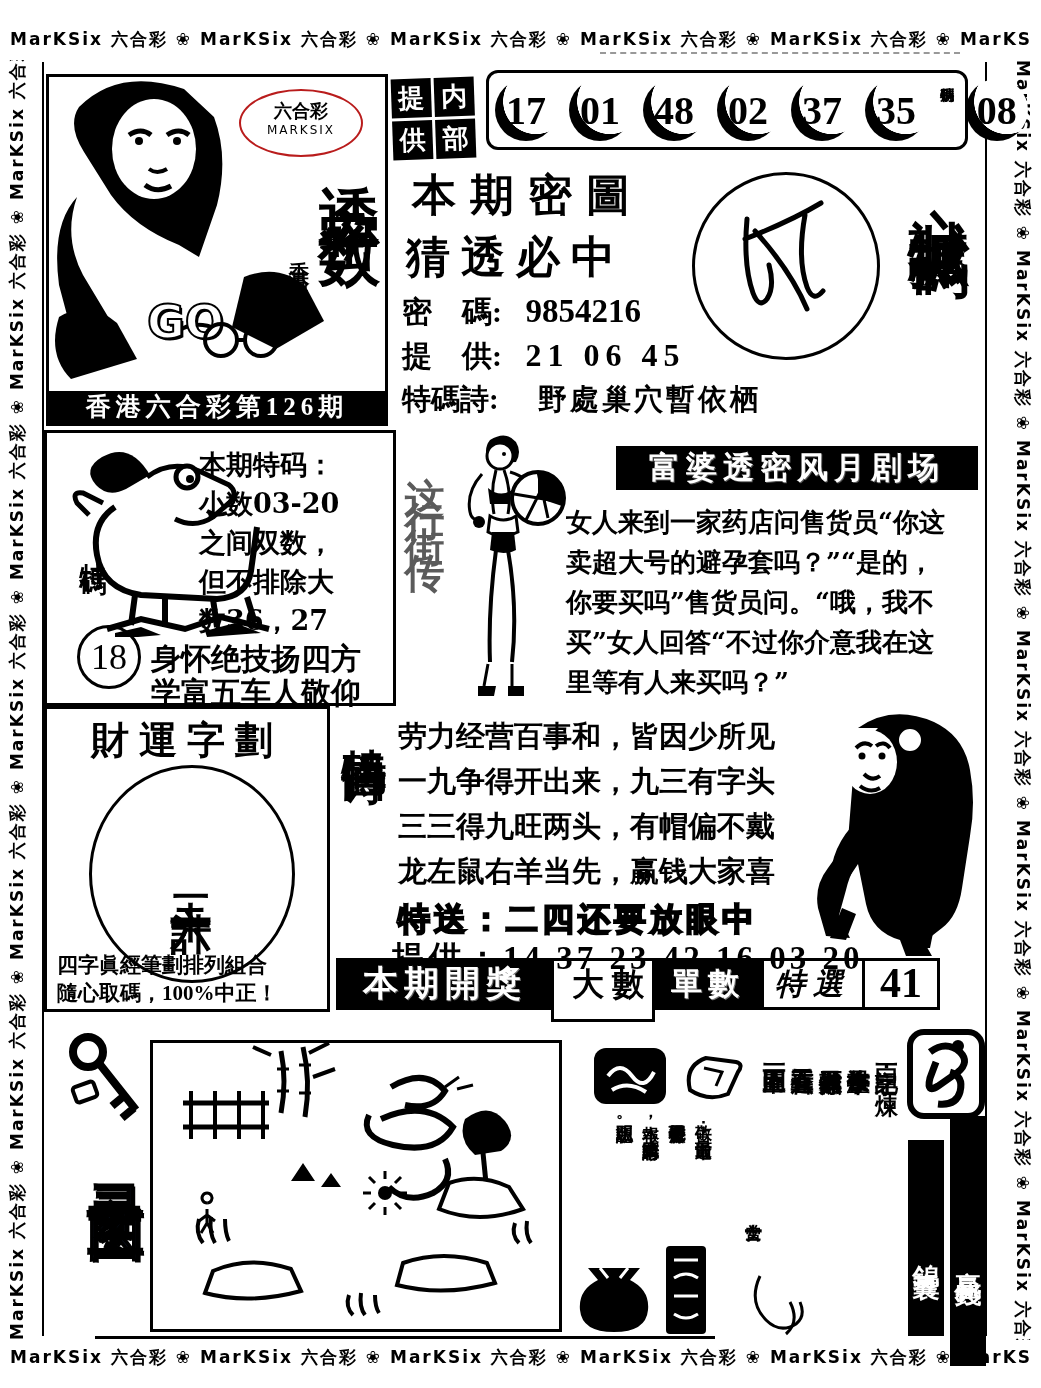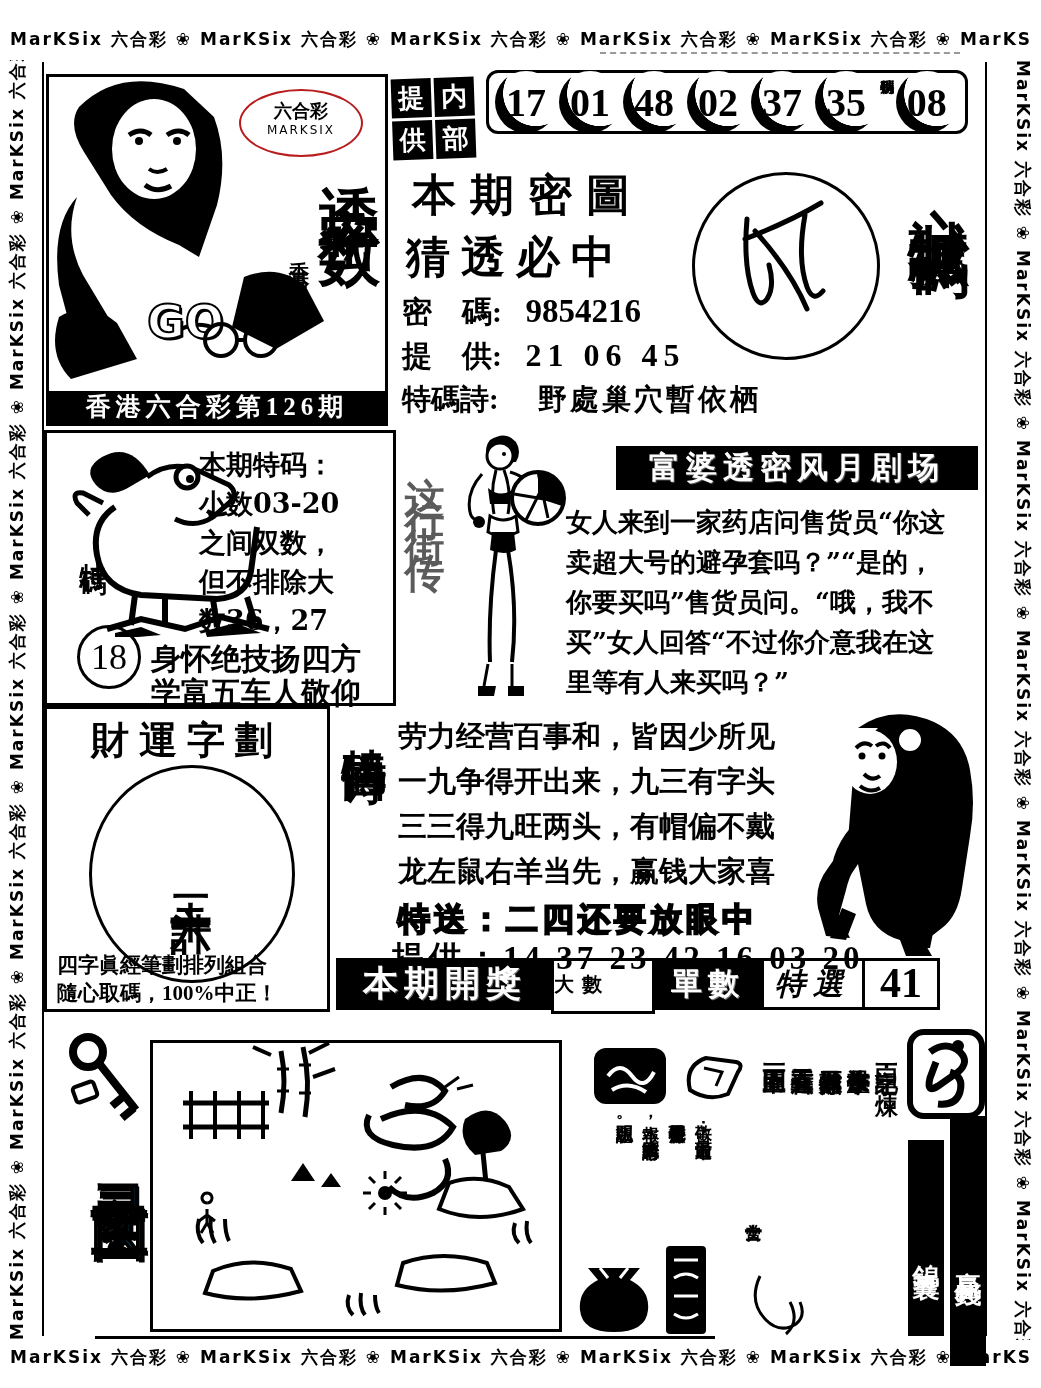--- a/index.html
+++ b/index.html
@@ -6,21 +6,21 @@
   #page{position:relative;width:1041px;height:1388px;background:#fff;overflow:hidden;
         font-family:"Liberation Serif","DejaVu Serif",serif;color:#000;}
   .abs{position:absolute;}
   .v{writing-mode:vertical-rl;text-orientation:upright;}
   .nowrap{white-space:nowrap;}
   .strip{font-family:"DejaVu Sans",sans-serif;font-weight:bold;font-size:17px;letter-spacing:2px;
          white-space:nowrap;overflow:hidden;}
   .strip-v{transform-origin:0 0;}
   .box{border:3px solid #000;box-sizing:border-box;}
   .inv{background:#000;color:#fff;}
-  .hollow{color:#0369a1;font-family:Liberation Mono, monospace;-webkit-text-stroke:2px #000;}
+  .hollow{color:#0f172a;-webkit-text-stroke:2px #000;}
   .ball{width:62px;height:62px;border-radius:50%;flex:0 0 auto;
         background:radial-gradient(circle at 66% 36%,#fff 57%,#000 58%);
         display:flex;align-items:center;justify-content:center;
         font-size:40px;font-weight:bold;font-family:"Liberation Serif",serif;}
   .handw{font-family:"DejaVu Serif","Liberation Serif",serif;font-weight:bold;}
   .hline{background:#000;}
   .sealchar{background:#000;color:#fff;display:flex;align-items:center;justify-content:center;
             font-size:26px;font-weight:bold;}
   svg{display:block;}
 </style>
@@ -74,21 +74,21 @@
 
   <div class="abs" style="left:392px;top:78px;width:84px;height:82px;transform:rotate(-2deg);">
     <div class="sealchar abs" style="left:0;top:0;width:40px;height:39px;">提</div>
     <div class="sealchar abs" style="left:43px;top:0;width:40px;height:39px;">内</div>
     <div class="sealchar abs" style="left:0;top:42px;width:40px;height:39px;">供</div>
     <div class="sealchar abs" style="left:43px;top:42px;width:40px;height:39px;">部</div>
   </div>
 
   <div class="abs" style="left:600px;top:52px;width:360px;border-top:2px dashed #999;"></div>
 
-  <div class="abs box" style="left:486px;top:70px;width:482px;height:64px;border-radius:12px;display:flex;align-items:center;gap:2px;padding:0 6px;">
+  <div class="abs box" style="left:486px;top:70px;width:482px;height:80px;border-radius:12px;display:flex;align-items:center;gap:12px;padding:0 6px;">
     <div class="ball">17</div>
     <div class="ball">01</div>
     <div class="ball">48</div>
     <div class="ball">02</div>
     <div class="ball">37</div>
     <div class="ball">35</div>
     <div class="v" style="font-size:14px;font-weight:bold;height:66px;line-height:1.05;">特別號碼</div>
     <div class="ball">08</div>
   </div>
 
@@ -199,21 +199,21 @@
     <ellipse cx="72" cy="62" rx="27" ry="32" fill="#fff"></ellipse>
     <path d="M58,48 q8,-8 16,-2 M78,46 q8,-6 14,2" stroke="#000" stroke-width="4" fill="none"></path>
     <circle cx="64" cy="56" r="3.5" fill="#000"></circle>
       <circle cx="84" cy="56" r="3.5" fill="#000"></circle>
     <path d="M66,74 q8,8 16,2 M62,86 q10,8 20,2" stroke="#000" stroke-width="4" fill="none"></path>
     <circle cx="112" cy="40" r="13" fill="#fff" stroke="#000" stroke-width="4"></circle>
     <path d="M44,208 l-12,30 16,2 10,-26z M120,226 l-6,22 18,0 4,-20z" fill="#000"></path>
   </svg>
 
   <div class="abs box inv" style="left:336px;top:958px;width:218px;height:52px;font-size:35px;font-weight:bold;letter-spacing:6px;text-align:center;line-height:46px;text-shadow:1px 1px 0 #666;">本期開獎</div>
-  <div class="abs box handw" style="left:551px;top:958px;width:104px;height:56px;font-size:20px;text-align:left;line-height:46px;letter-spacing:8px;">大數</div>
+  <div class="abs box handw" style="left:551px;top:958px;width:104px;height:64px;font-size:32px;text-align:right;line-height:46px;letter-spacing:8px;">大數</div>
   <div class="abs box inv" style="left:652px;top:958px;width:112px;height:52px;font-size:31px;font-weight:bold;text-align:center;line-height:46px;letter-spacing:6px;text-shadow:1px 1px 0 #777;">單數</div>
   <div class="abs box handw" style="left:761px;top:958px;width:104px;height:52px;font-size:30px;text-align:center;line-height:46px;letter-spacing:8px;font-style:italic;">特選</div>
   <div class="abs box" style="left:862px;top:958px;width:78px;height:52px;font-size:42px;font-weight:bold;text-align:center;line-height:44px;font-family:'Liberation Serif',serif;">41</div>
 
   <svg class="abs" style="left:62px;top:1032px;" width="92" height="110" viewBox="0 0 92 110">
     <circle cx="26" cy="20" r="15" fill="none" stroke="#000" stroke-width="8"></circle>
     <path d="M36,30 L74,78 M62,64 l-12,10 M72,76 l-12,10" stroke="#000" stroke-width="8" fill="none"></path>
     <rect x="12" y="52" width="22" height="16" rx="3" fill="#fff" stroke="#000" stroke-width="4" transform="rotate(-20 23 60)"></rect>
   </svg>
   <div class="abs v hollow" style="left:78px;top:1140px;height:200px;font-size:56px;font-weight:bold;letter-spacing:12px;text-shadow:2px 2px 0 #000;">寻宝图</div>

